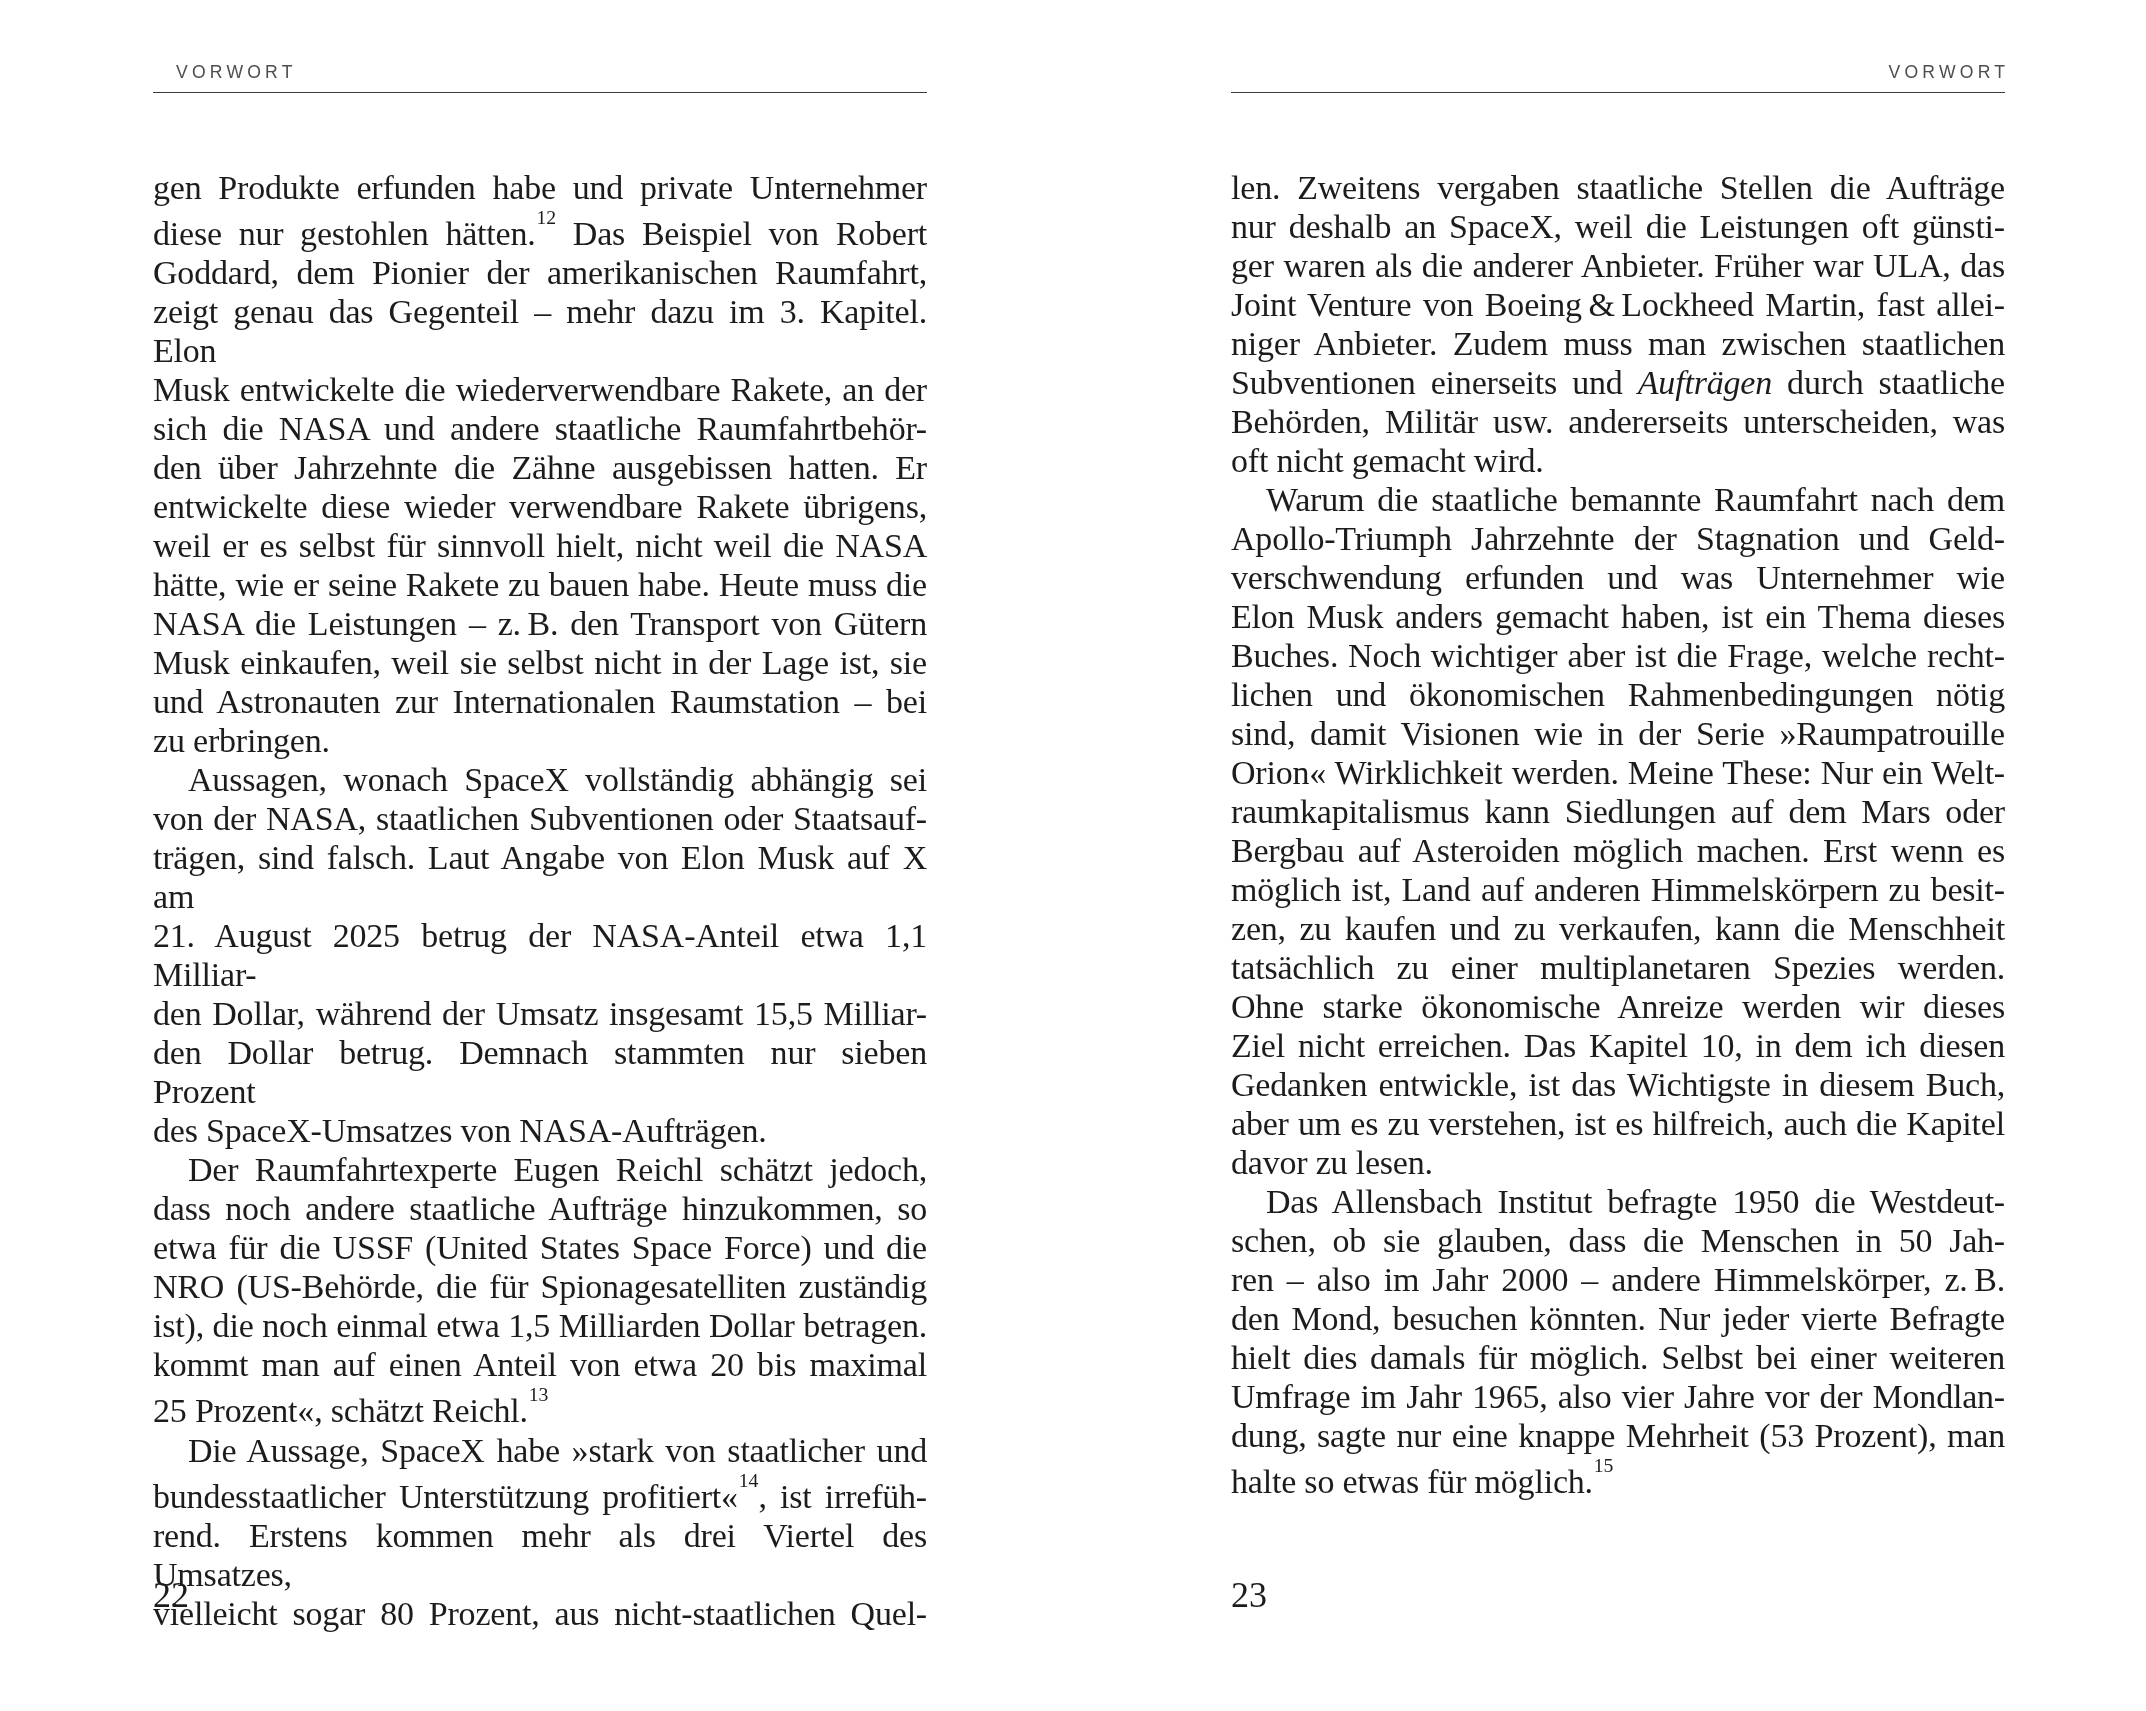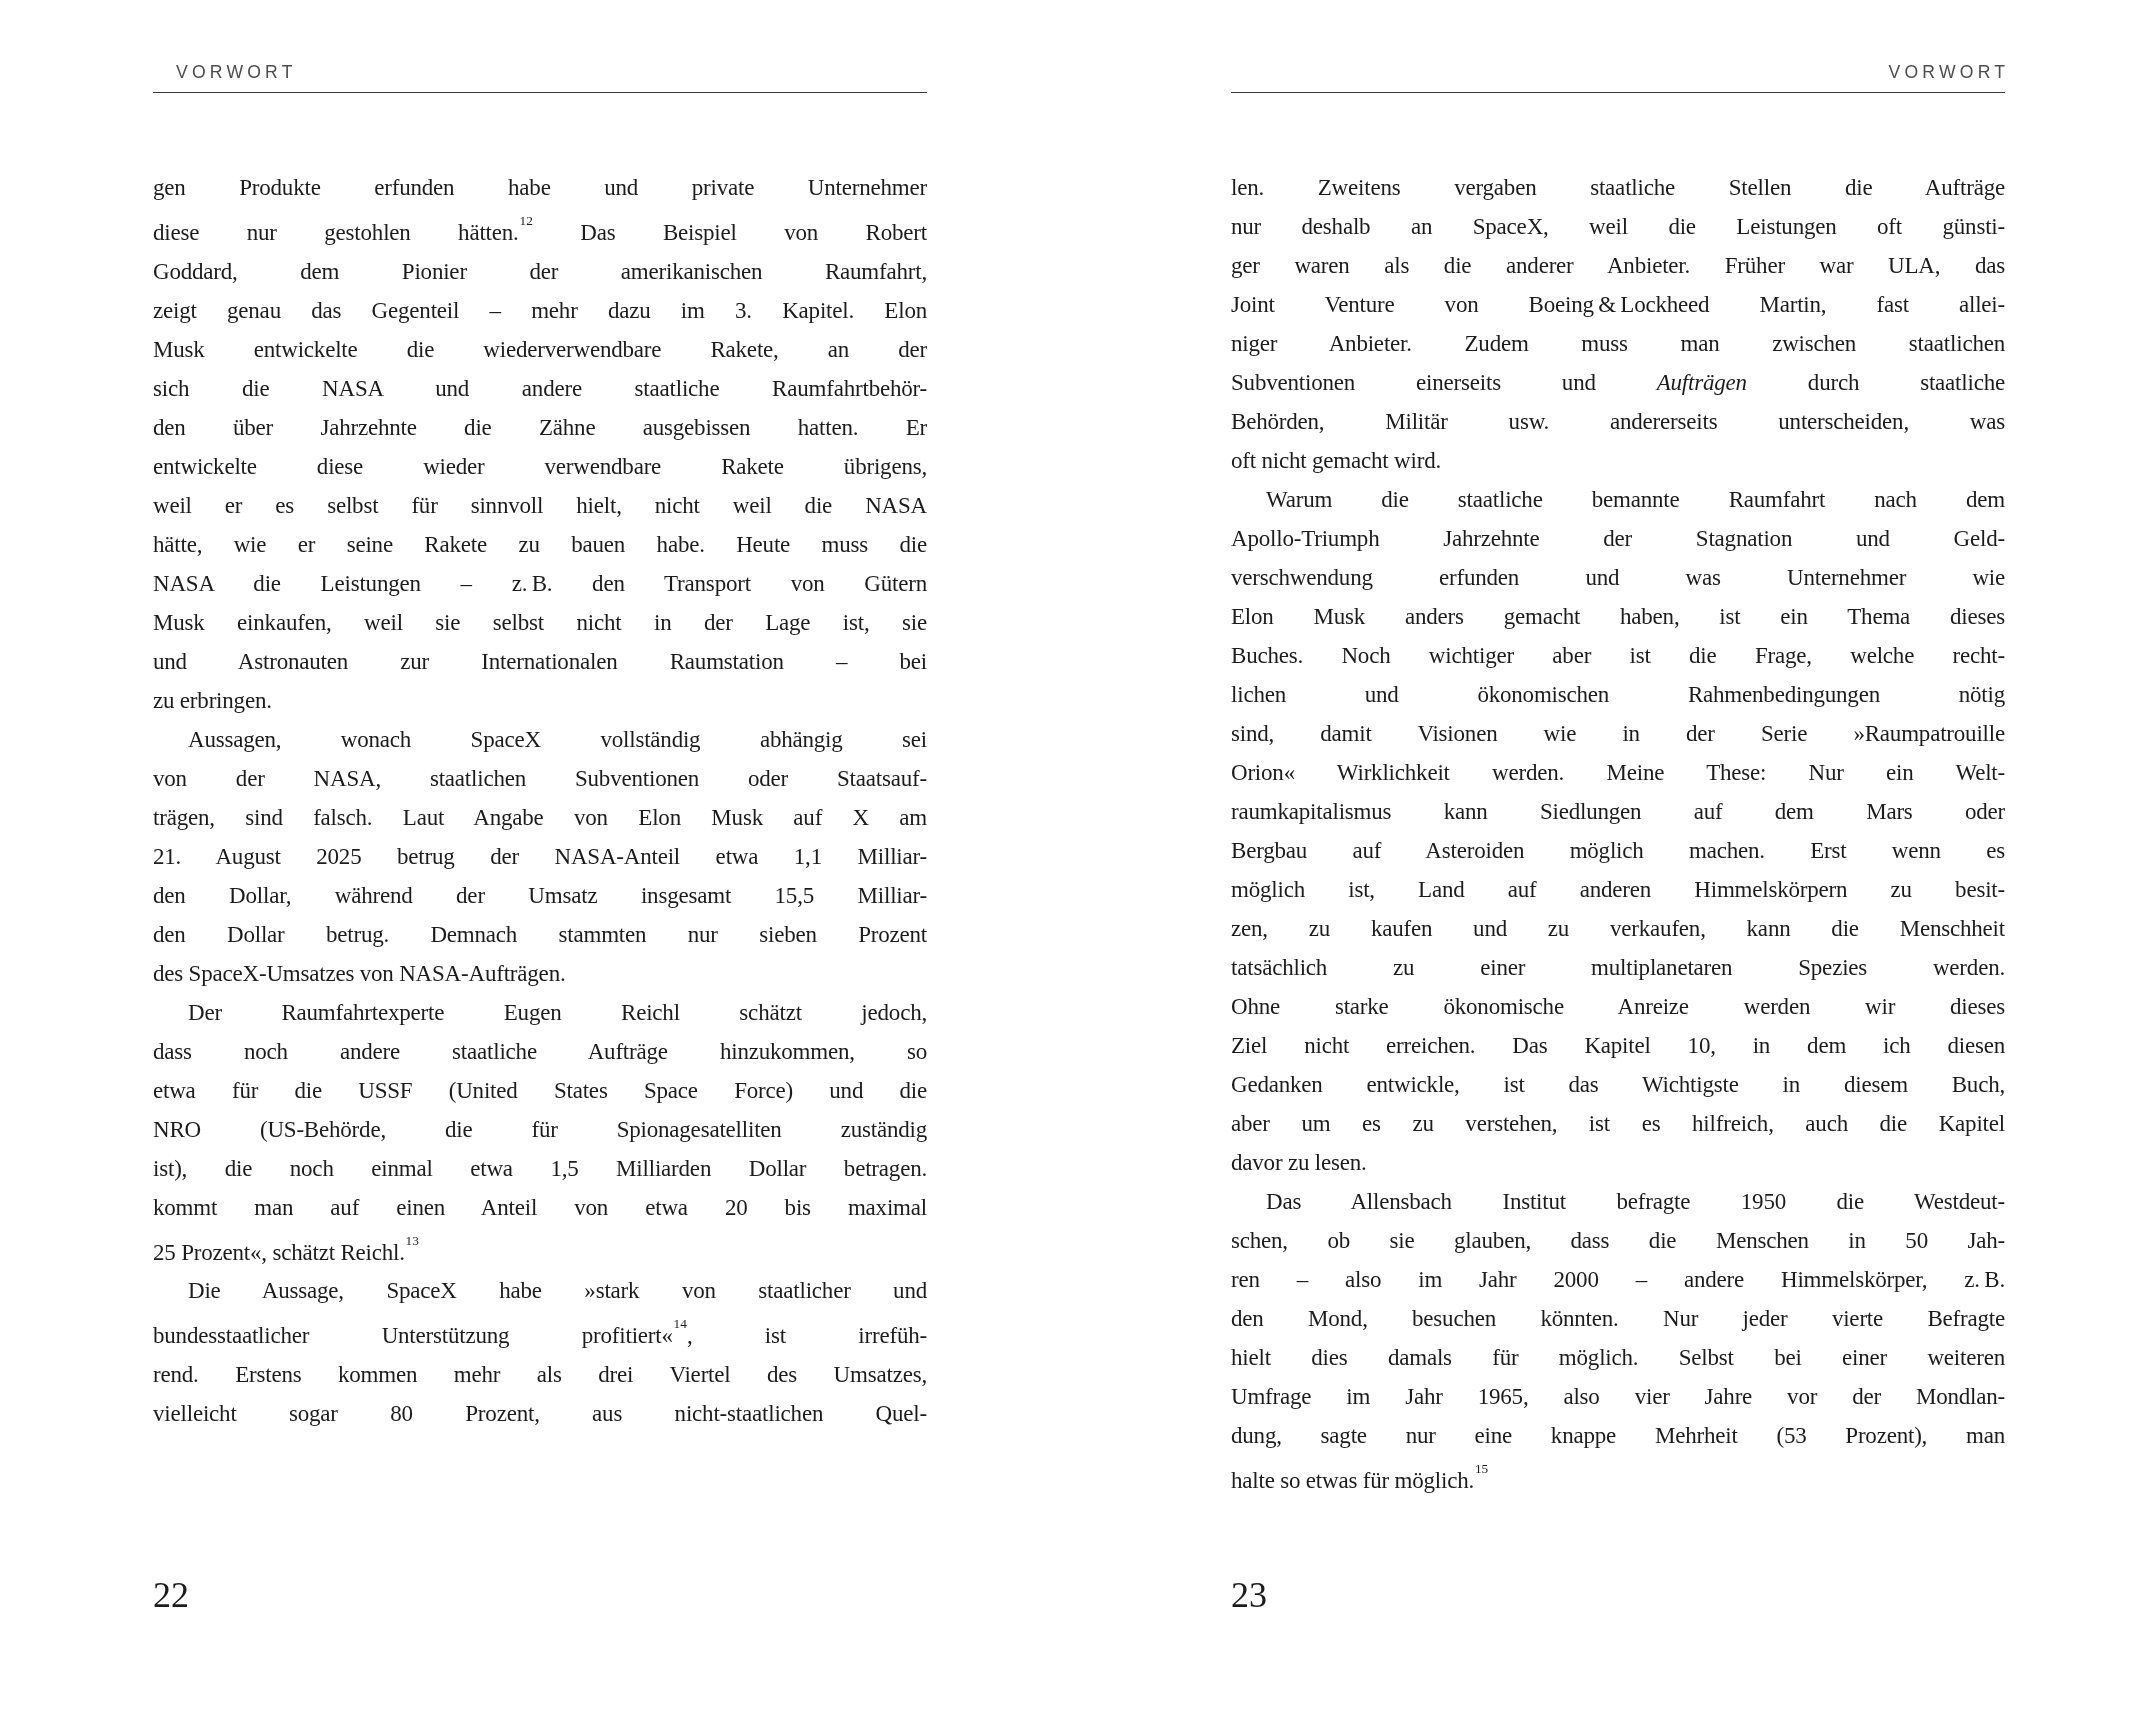--- a/index.html
+++ b/index.html
@@ -28,21 +28,21 @@
     margin-left:23px;
   }
   .hdr-left{left:0;}
   .hdr-right{right:0;letter-spacing:4.2px;margin-right:-4.2px;}
   .header-rule{
     position:absolute;top:92px;left:0;width:100%;
     border:none;border-top:1.7px solid var(--rule);margin:0;
   }
   .body-text{
     position:absolute;top:168px;left:0;width:100%;
-    font-size:23px;line-height:39px;
+    font-size:34px;line-height:39px;
     letter-spacing:-0.2px;
     color:var(--text);
   }
   .line{
     text-align:justify;
     text-align-last:justify;
     text-justify:inter-word;
   }
   .line.pend{text-align-last:left;}
   .line.indent{text-indent:35px;}

